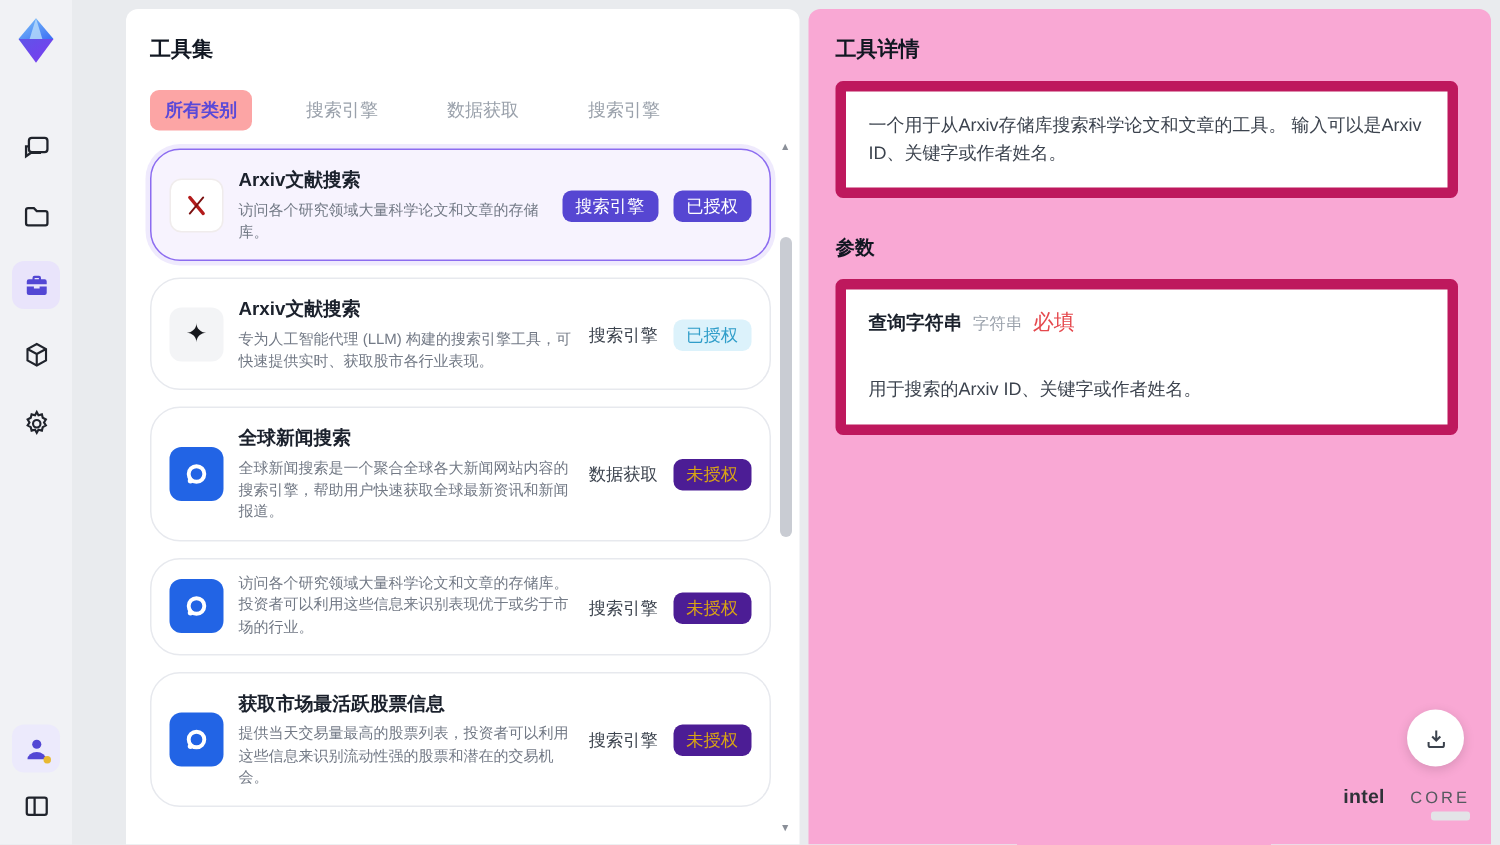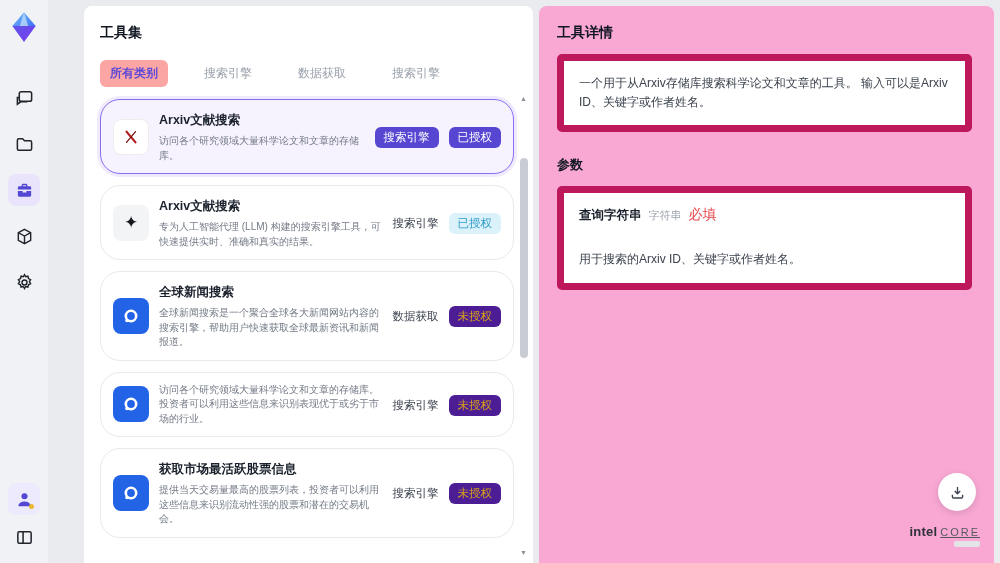--- a/index.html
+++ b/index.html
@@ -63,21 +63,21 @@
   .param-head { display:flex; align-items:center; gap:7px; margin-bottom:26px; }
   .p-name { font-size:12.5px; font-weight:bold; color:#1b212c; }
   .p-type { font-size:11px; color:#9aa1ab; }
   .p-req  { font-size:14px; color:#e5484d; }
   .p-desc { font-size:12px; color:#4b525e; }
 
   
   .fab { position:absolute; right:18px; bottom:52px; width:38px; height:38px; border-radius:50%; background:#ffffff; box-shadow:0 2px 8px rgba(0,0,0,.14); display:flex; align-items:center; justify-content:center; cursor:pointer; color:#3c434e; }
   .brand { position:absolute; right:14px; bottom:16px; text-align:right; line-height:13px; }
   .brand .b-intel { font-size:13px; font-weight:bold; color:#2f3238; letter-spacing:.2px;padding-left:44px; }
-  .brand .b-core { font-size:11px; color:#55595f; letter-spacing:2px; margin-left:3px;text-decoration:underline; }
+  .brand .b-core { font-size:11px; color:#55595f; letter-spacing:2px; margin-left:17px; }
   .brand-sub { width:26px; height:6px; background:#e3e4e7; border-radius:2px; margin:2px 0 0 auto; }
 </style>
 </head>
 <body>
 
 <div class="page">
 
   <aside class="rail">
     <div class="logo">
       <svg viewBox="0 0 32 32">
@@ -171,21 +171,21 @@
           <div class="tool-meta">
             <span class="badge solid">搜索引擎</span>
             <span class="badge solid">已授权</span>
           </div>
         </article>
 
         <article class="card">
           <div class="tool-icon gray">✦</div>
           <div class="tool-body">
             <div class="tool-title">Arxiv文献搜索</div>
-            <div class="tool-desc">专为人工智能代理 (LLM) 构建的搜索引擎工具，可快速提供实时、准确和真实的结果。</div>
+            <div class="tool-desc">专为人工智能代理 (LLM) 构建的搜索引擎工具，可快速提供实时、获取股市各行业表现。</div>
           </div>
           <div class="tool-meta">
             <span class="cat-text">搜索引擎</span>
             <span class="badge ok">已授权</span>
           </div>
         </article>
 
         <article class="card">
           <div class="tool-icon blue">
             <svg viewBox="0 0 20 20" width="20" height="20">

